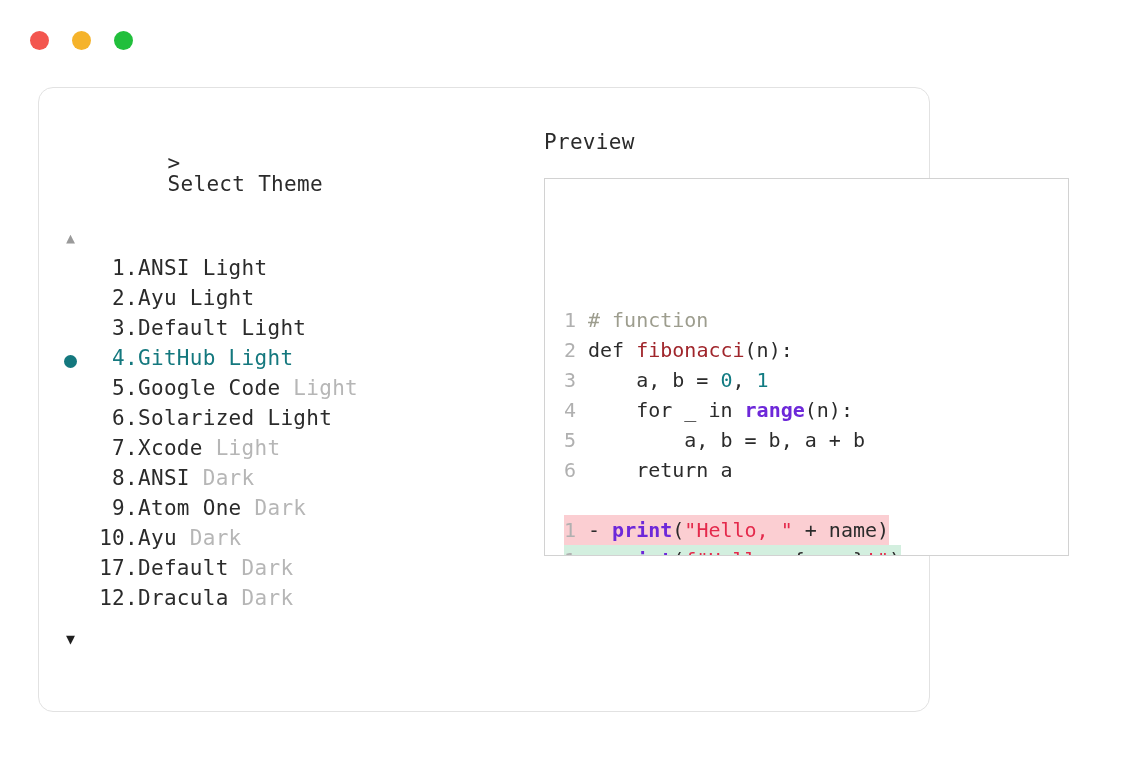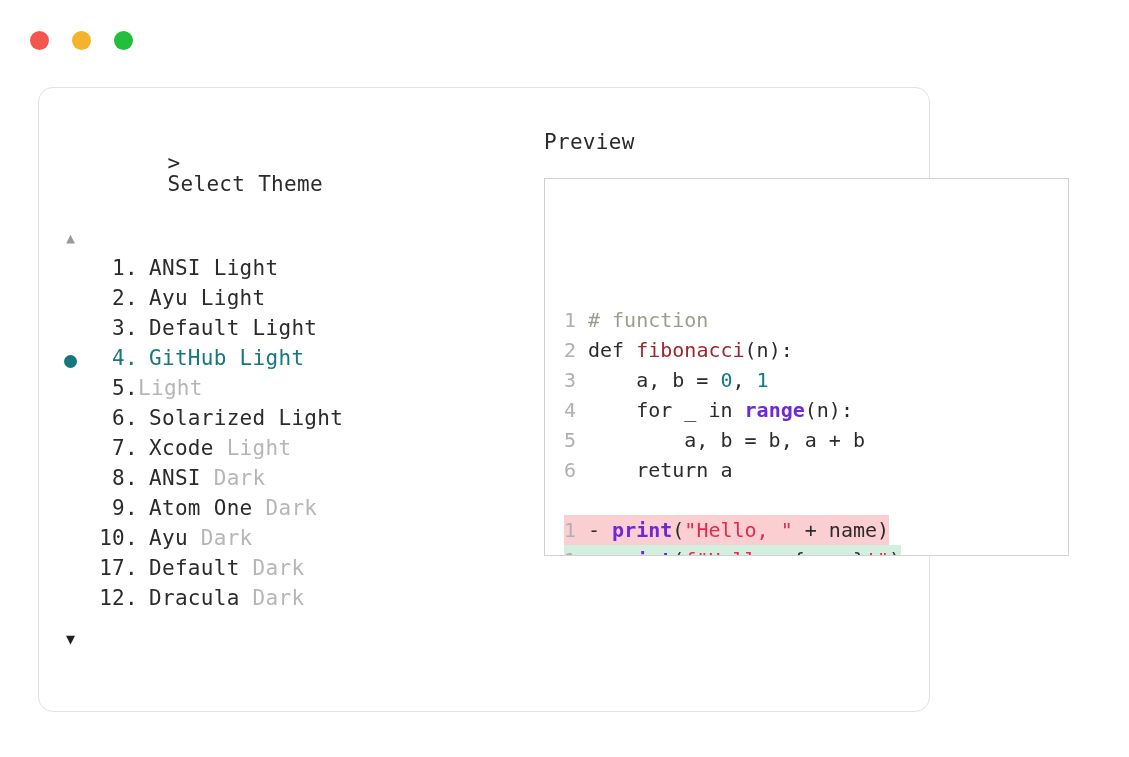--- a/index.html
+++ b/index.html
@@ -110,21 +110,20 @@
   }
   .theme-row.selected .bullet { display: block; }
 
   .idx {
     width: 44px;
     flex: 0 0 44px;
     text-align: right;
     color: #2b2b2b;
   }
   .name {
-    margin-left: 11px;
     color: #2b2b2b;
   }
   .variant {
     margin-left: 0;
     text-align: center;
   }
   .variant.muted { color: #b6b6b6; }
   .variant.strong { color: #2b2b2b; }
 
   .theme-row.selected .idx,
@@ -231,21 +230,21 @@
       </div>
 
       <div class="scroll-arrow scroll-arrow-up">▲</div>
 
       <ul class="theme-list" id="theme-list">
 
       <li class="theme-row"><span class="bullet-cell"></span><span class="idx">1.</span><span class="name">ANSI </span><span class="variant strong">Light</span></li>
           <li class="theme-row"><span class="bullet-cell"></span><span class="idx">2.</span><span class="name">Ayu </span><span class="variant strong">Light</span></li>
           <li class="theme-row"><span class="bullet-cell"></span><span class="idx">3.</span><span class="name">Default </span><span class="variant strong">Light</span></li>
           <li class="theme-row selected"><span class="bullet-cell"><span class="bullet"></span></span><span class="idx">4.</span><span class="name">GitHub </span><span class="variant strong">Light</span></li>
-          <li class="theme-row"><span class="bullet-cell"></span><span class="idx">5.</span><span class="variant muted">Light</span></li>
+          <li class="theme-row"><span class="bullet-cell"></span><span class="idx">5.</span><span class="name">Google Code </span><span class="variant muted">Light</span></li>
           <li class="theme-row"><span class="bullet-cell"></span><span class="idx">6.</span><span class="name">Solarized </span><span class="variant strong">Light</span></li>
           <li class="theme-row"><span class="bullet-cell"></span><span class="idx">7.</span><span class="name">Xcode </span><span class="variant muted">Light</span></li>
           <li class="theme-row"><span class="bullet-cell"></span><span class="idx">8.</span><span class="name">ANSI </span><span class="variant muted">Dark</span></li>
           <li class="theme-row"><span class="bullet-cell"></span><span class="idx">9.</span><span class="name">Atom One </span><span class="variant muted">Dark</span></li>
           <li class="theme-row"><span class="bullet-cell"></span><span class="idx">10.</span><span class="name">Ayu </span><span class="variant muted">Dark</span></li>
           <li class="theme-row"><span class="bullet-cell"></span><span class="idx">17.</span><span class="name">Default </span><span class="variant muted">Dark</span></li>
           <li class="theme-row"><span class="bullet-cell"></span><span class="idx">12.</span><span class="name">Dracula </span><span class="variant muted">Dark</span></li>
         </ul>
 
       <div class="scroll-arrow scroll-arrow-down">▼</div>

